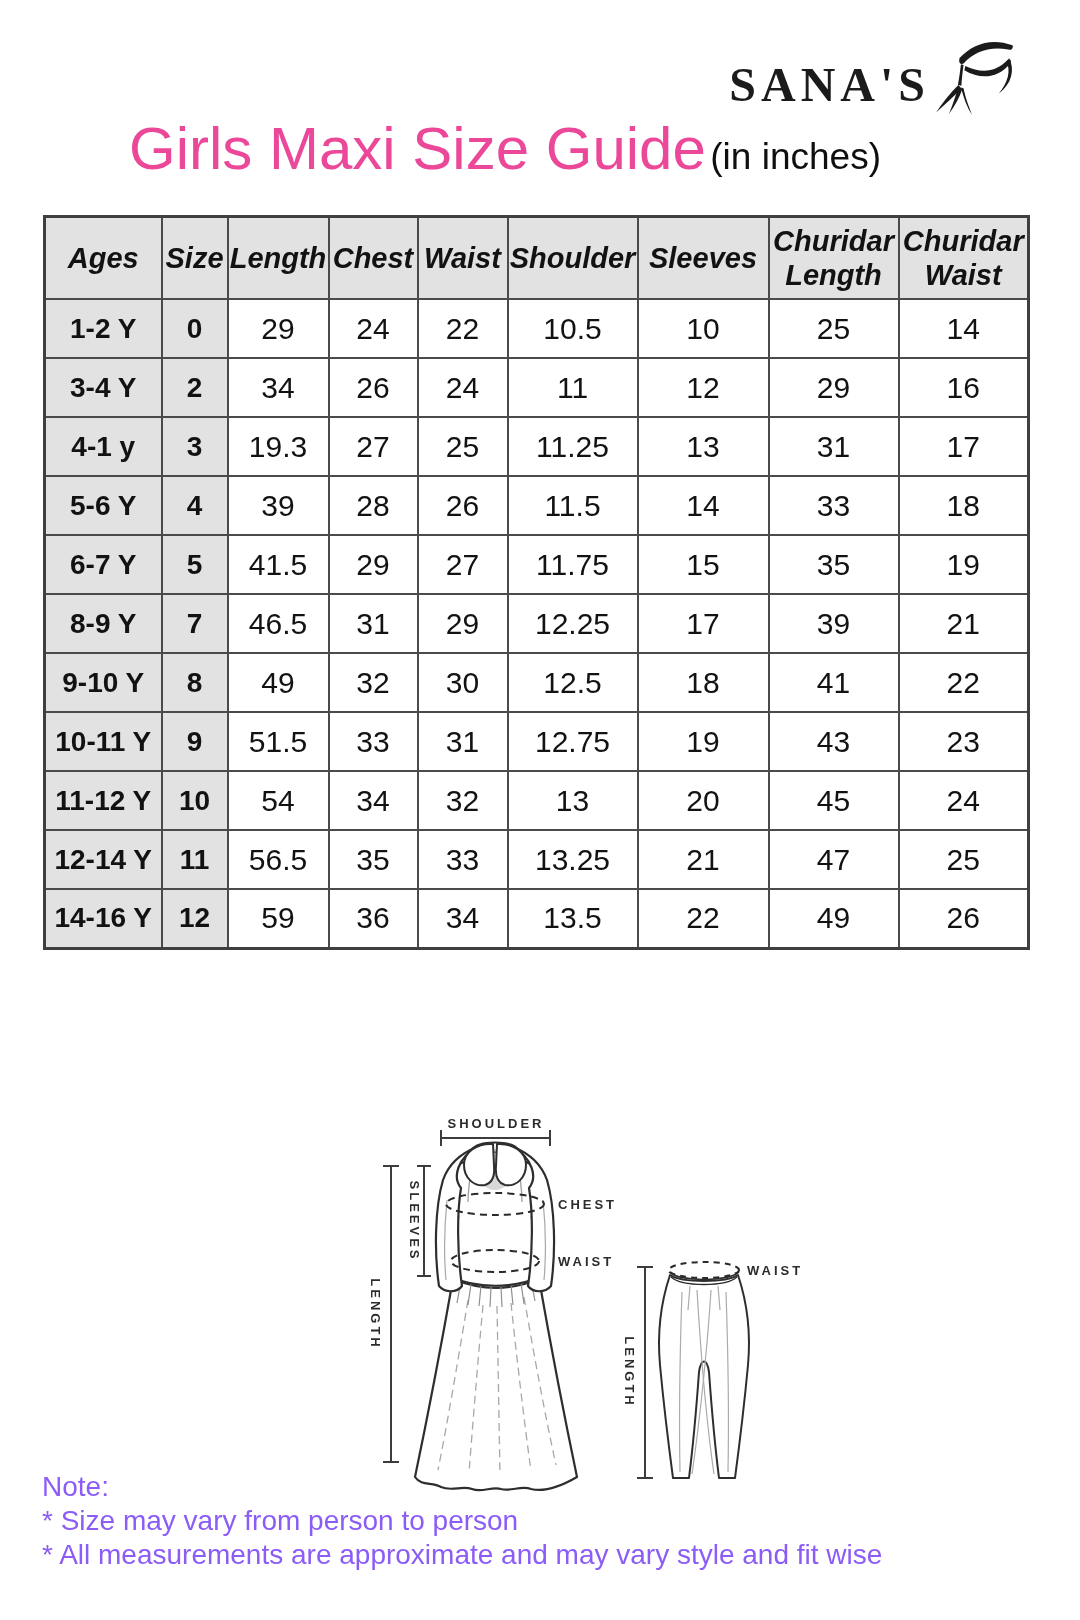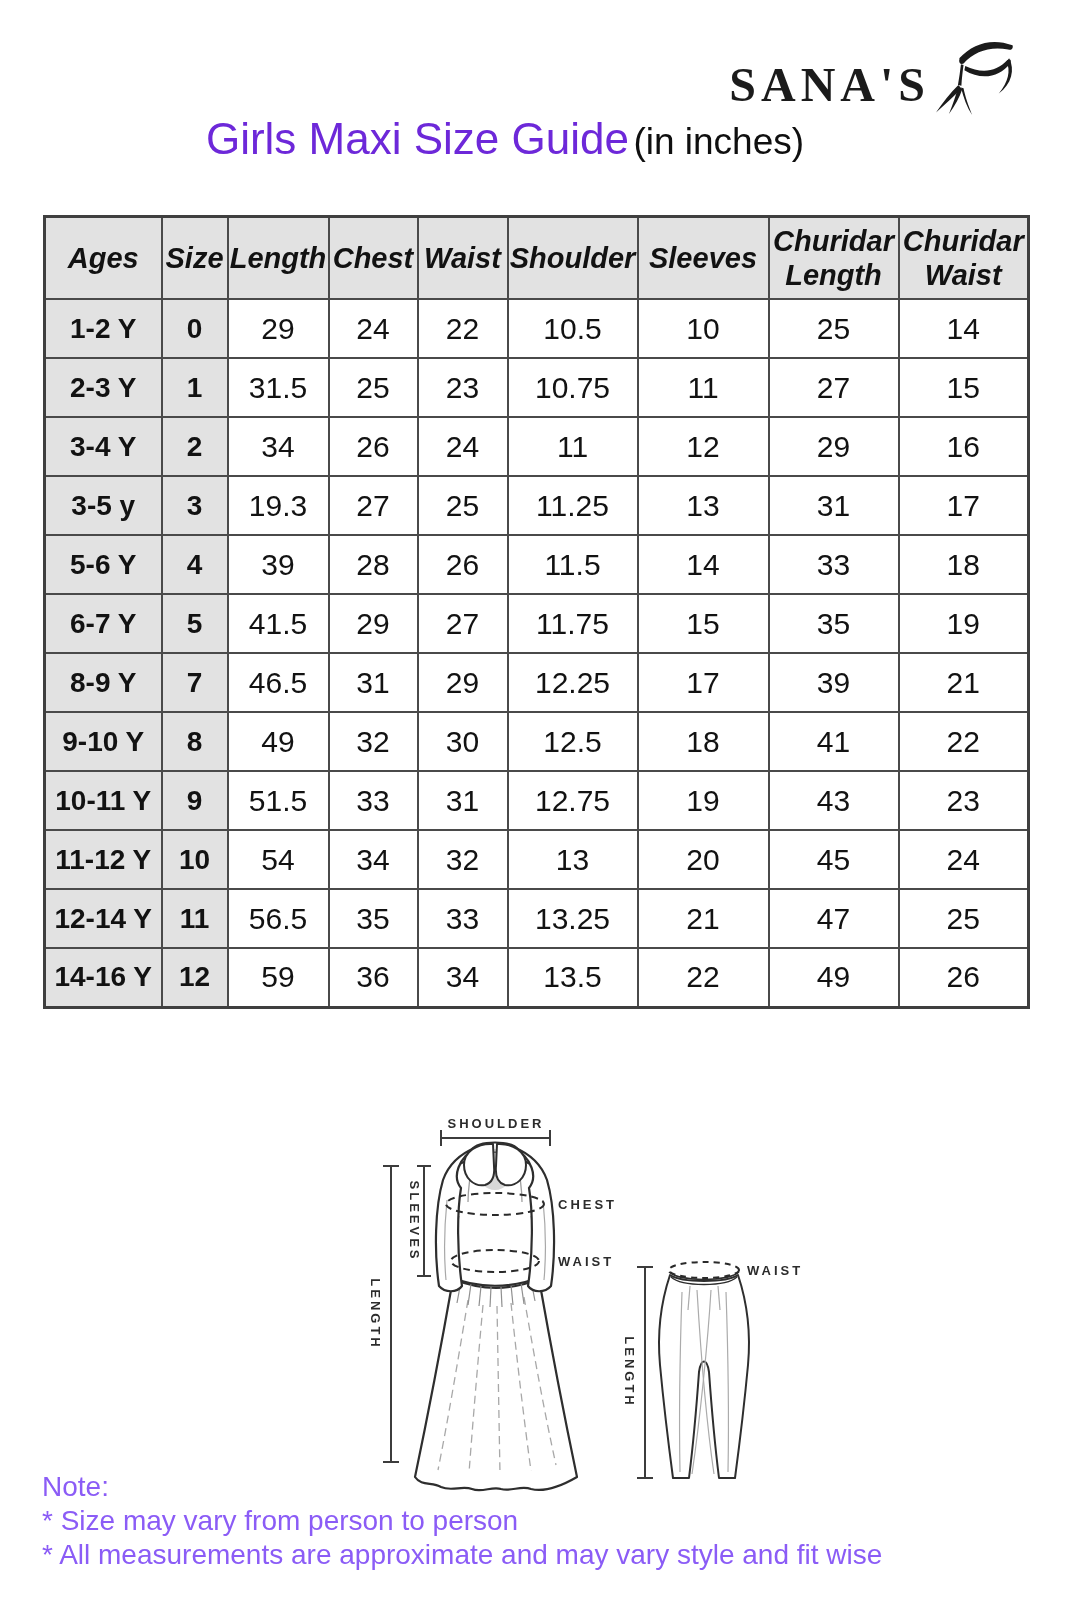--- a/index.html
+++ b/index.html
@@ -9,21 +9,21 @@
   }
   
   .logo{position:absolute;top:38px;right:64px;display:flex;align-items:center;}
   .logo-text{
     font-family:"Liberation Serif",serif;font-weight:700;font-size:48px;
     letter-spacing:5px;color:#1b1b1b;line-height:1;margin-top:14px;
   }
   .logo-icon{width:86px;height:80px;margin-left:0px;}
   
   .title{position:absolute;top:114px;left:0;width:1010px;text-align:center;white-space:nowrap;}
-  .title-main{font-size:44px;color:#6d28d9;letter-spacing:0px;}
+  .title-main{font-size:60px;color:#ec4899;letter-spacing:0px;}
   .title-unit{font-size:37px;color:#0f0f0f;}
   
   .size-table{
     position:absolute;left:43px;top:215px;width:984px;
     border-collapse:collapse;table-layout:fixed;border:3px solid #3f3f3f;
   }
   .size-table th,.size-table td{
     border:2px solid #4a4a4a;text-align:center;vertical-align:middle;
     padding:0;color:#121212;
   }
@@ -100,43 +100,32 @@
           <th>0</th>
           <td>29</td>
           <td>24</td>
           <td>22</td>
           <td>10.5</td>
           <td>10</td>
           <td>25</td>
           <td>14</td>
         </tr>
         <tr>
-          <th>2-3 Y</th>
-          <th>1</th>
-          <td>31.5</td>
-          <td>25</td>
-          <td>23</td>
-          <td>10.75</td>
-          <td>11</td>
-          <td>27</td>
-          <td>15</td>
-        </tr>
-        <tr>
           <th>3-4 Y</th>
           <th>2</th>
           <td>34</td>
           <td>26</td>
           <td>24</td>
           <td>11</td>
           <td>12</td>
           <td>29</td>
           <td>16</td>
         </tr>
         <tr>
-          <th>3-5 y</th>
+          <th>4-1 y</th>
           <th>3</th>
           <td>19.3</td>
           <td>27</td>
           <td>25</td>
           <td>11.25</td>
           <td>13</td>
           <td>31</td>
           <td>17</td>
         </tr>
         <tr>

